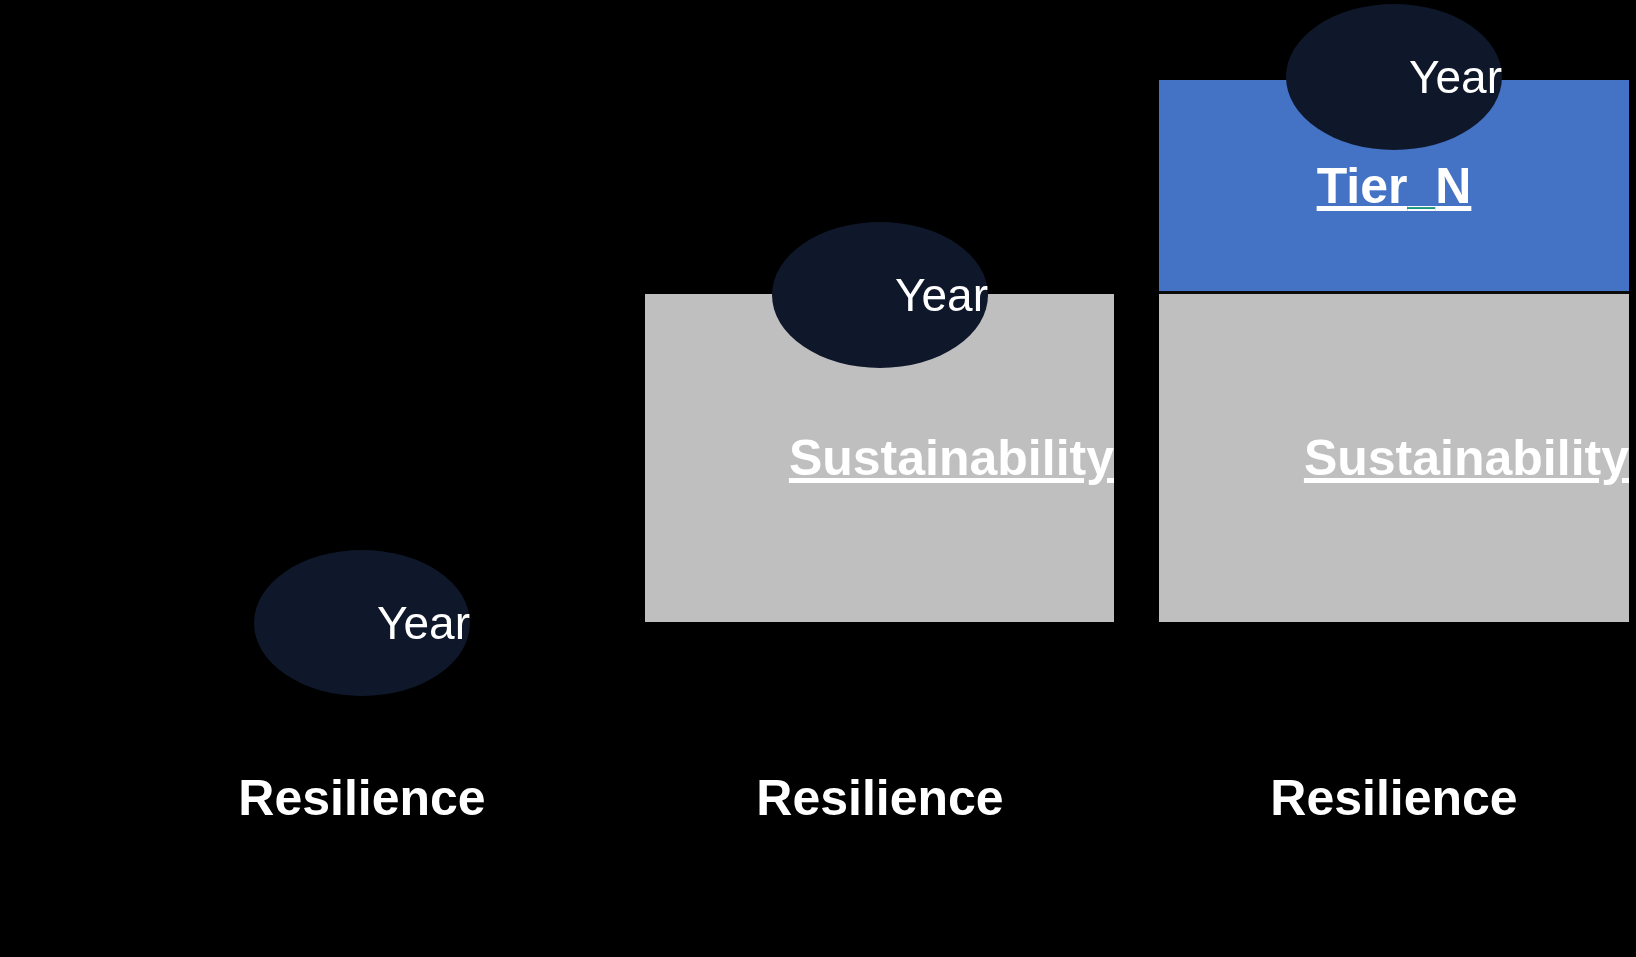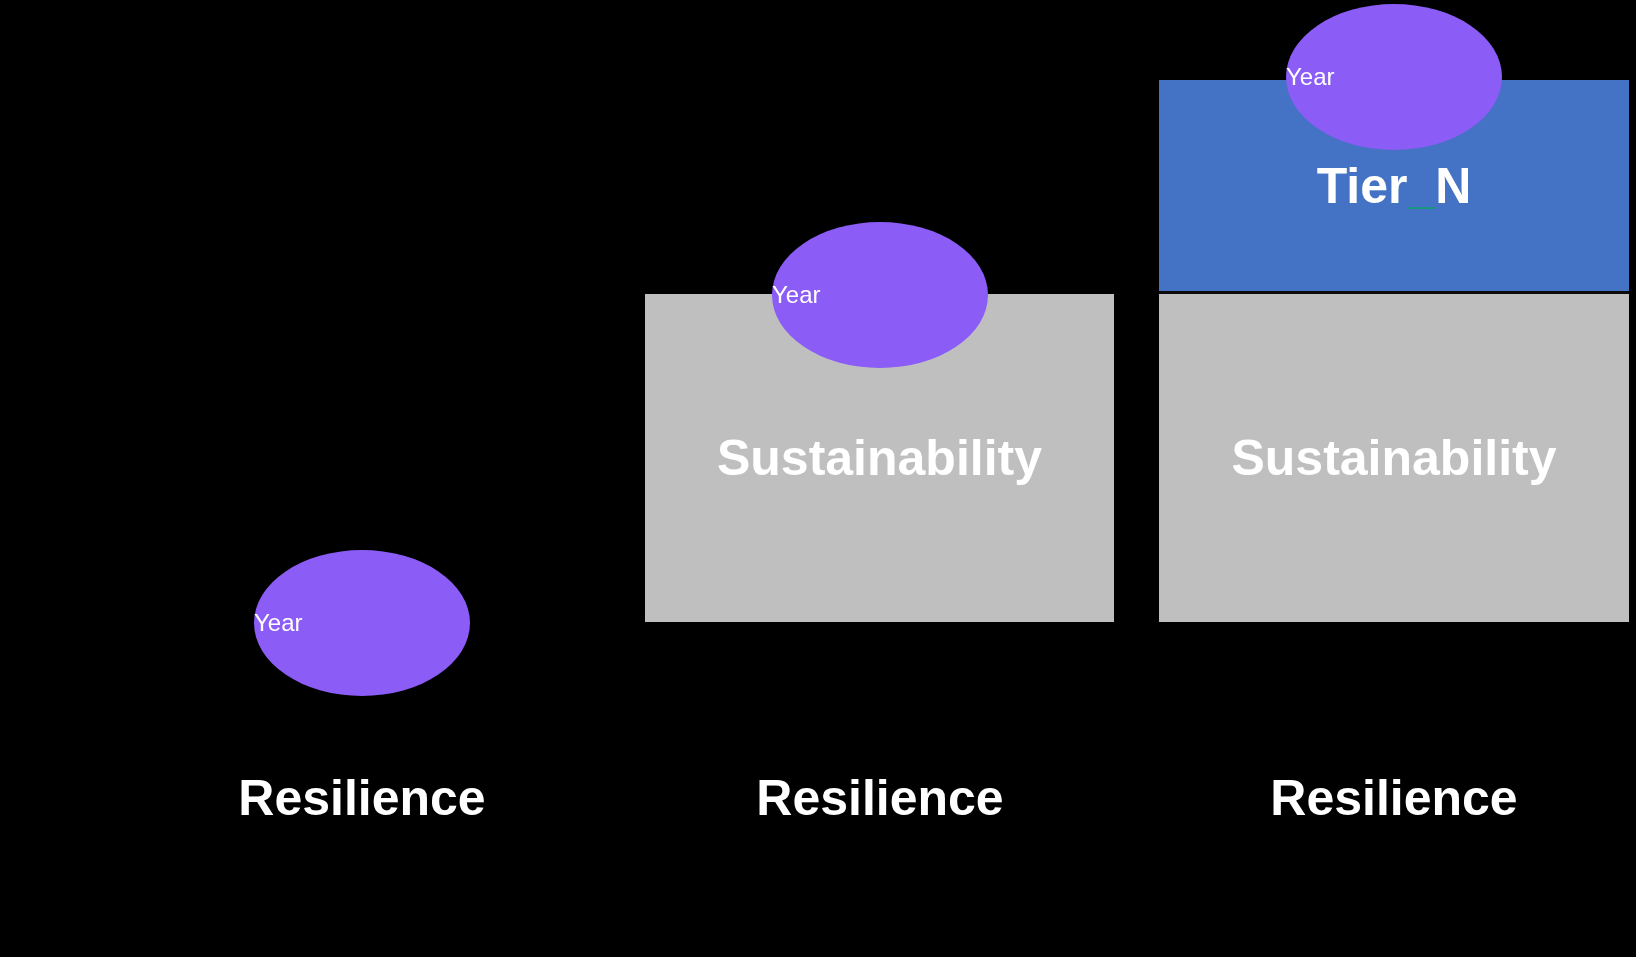--- a/index.html
+++ b/index.html
@@ -13,41 +13,42 @@
     height: 957px;
     background: #000000;
     overflow: hidden;
     font-family: "Liberation Sans", sans-serif;
   }
   .year-ellipse {
     position: absolute;
     width: 216px;
     height: 146px;
     border-radius: 50%;
-    background: #8b5cf6;
+    background: #0f172a;
     display: flex;
     align-items: center;
-    justify-content: flex-start;
+    justify-content: flex-end;
     color: #FFFFFF;
-    font-size: 24px;
+    font-size: 46px;
     font-weight: 400;
     z-index: 3;
   }
   .stack-box {
     position: absolute;
     display: flex;
     align-items: center;
     justify-content: center;
     color: #FFFFFF;
     font-size: 50px;
     font-weight: 700;
     z-index: 1;
     box-sizing: border-box;
+    text-decoration: underline;
   }
-  .stack-box.gray { background: #BFBFBF; }
+  .stack-box.gray { background: #BFBFBF; justify-content: flex-end; }
   .stack-box.blue {
     background: #4472C4;
     border-bottom: 3px solid #0B0B0B;
     z-index: 2;
   }
   .axis-label {
     position: absolute;
     top: 760px;
     height: 52px;
     line-height: 52px;

